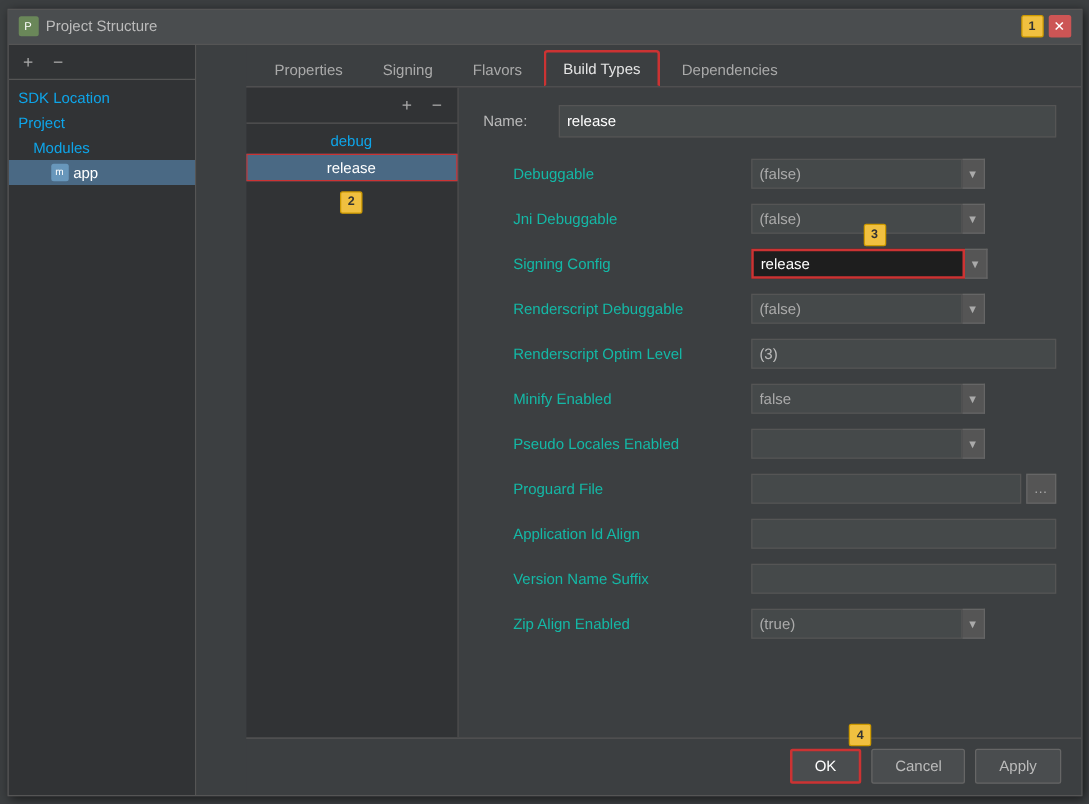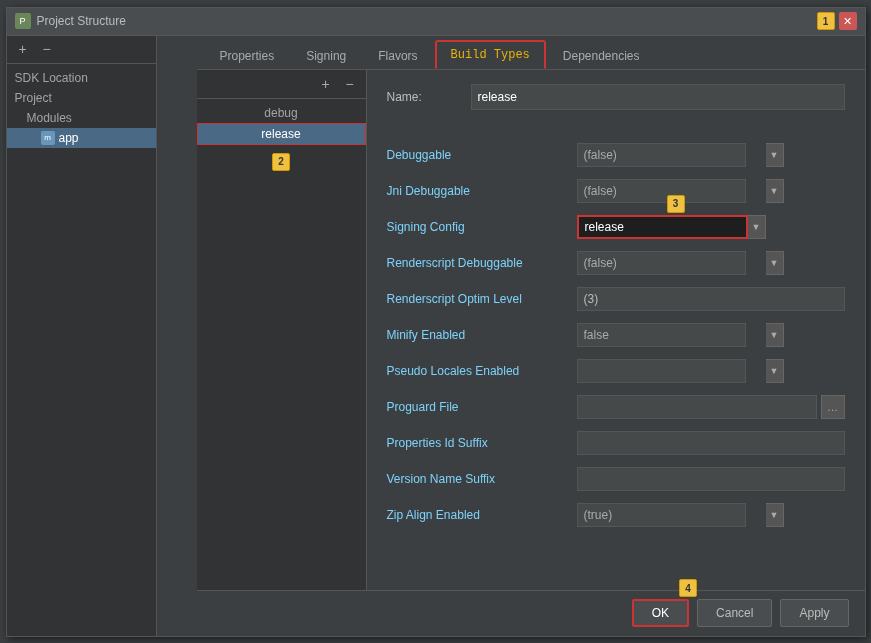--- a/index.html
+++ b/index.html
@@ -111,21 +111,21 @@
       display: flex;
       align-items: center;
       justify-content: center;
     }
     .sidebar-items {
       flex: 1;
       padding: 4px 0;
     }
     .sidebar-item {
       padding: 3px 8px;
-      color: #a3a3a3;
+      color: #0ea5e9;
       cursor: pointer;
       font-size: 12px;
     }
     .sidebar-item.selected {
       background: #4a6984;
       color: white;
     }
     .sidebar-item.indent {
       padding-left: 20px;
     }
@@ -166,73 +166,71 @@
       padding: 6px 14px;
       color: #aaa;
       cursor: pointer;
       border: 1px solid transparent;
       border-bottom: none;
       border-radius: 3px 3px 0 0;
       margin-right: 2px;
       font-size: 12px;
     }
     .tab.active {
-      color: #eab308;
+      color: #e5e5e5;
       background: #3c3f41;
       border-color: #cc3333;
       border-width: 2px;
       border-bottom: 1px solid #3c3f41;
-      font-family: Liberation Mono, monospace;
     }
     .form-area {
       flex: 1;
       padding: 14px 20px;
       overflow-y: auto;
       background: #3c3f41;
     }
     .form-row {
       display: flex;
       align-items: center;
       margin-bottom: 10px;
       min-height: 26px;
     }
     .form-label {
       width: 190px;
-      color: #7dd3fc;
+      color: #14b8a6;
       font-size: 12px;
       flex-shrink: 0;
+      margin-left: 24px;
     }
     .form-field {
       flex: 1;
     }
     .name-row {
       display: flex;
       align-items: center;
-      margin-bottom: 32px;
-      gap: 24px;
+      margin-bottom: 16px;
     }
     .name-label {
       width: 60px;
       color: #bbbbbb;
       font-size: 12px;
       flex-shrink: 0;
     }
     .name-value {
       flex: 1;
       background: #45494a;
       border: 1px solid #555;
       color: #ffffff;
       padding: 3px 6px;
       font-size: 12px;
       height: 26px;
     }
     .combo-container {
       display: flex;
       align-items: flex-start;
-      gap: 20px;
     }
     .combo-input {
       background: #45494a;
       border: 1px solid #555;
       color: #aaaaaa;
       padding: 2px 6px;
       font-size: 12px;
       height: 24px;
       min-width: 80px;
     }
@@ -487,21 +485,21 @@
 
           <div class="form-row">
             <span class="form-label">Proguard File</span>
             <div class="form-field proguard-container">
               <input class="proguard-input" type="text" style="">
               <button class="browse-btn">…</button>
             </div>
           </div>
 
           <div class="form-row">
-            <span class="form-label">Properties Id Suffix</span>
+            <span class="form-label">Application Id Align</span>
             <div class="form-field">
               <input class="text-input" type="text" style="">
             </div>
           </div>
 
           <div class="form-row">
             <span class="form-label">Version Name Suffix</span>
             <div class="form-field">
               <input class="text-input" type="text" style="">
             </div>

